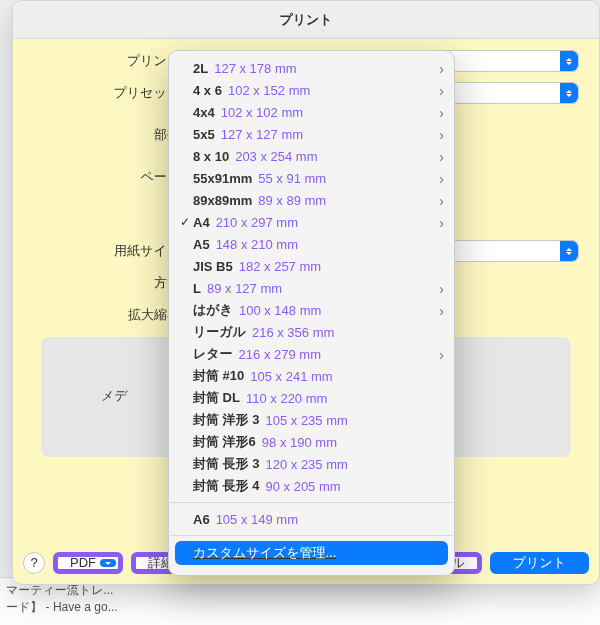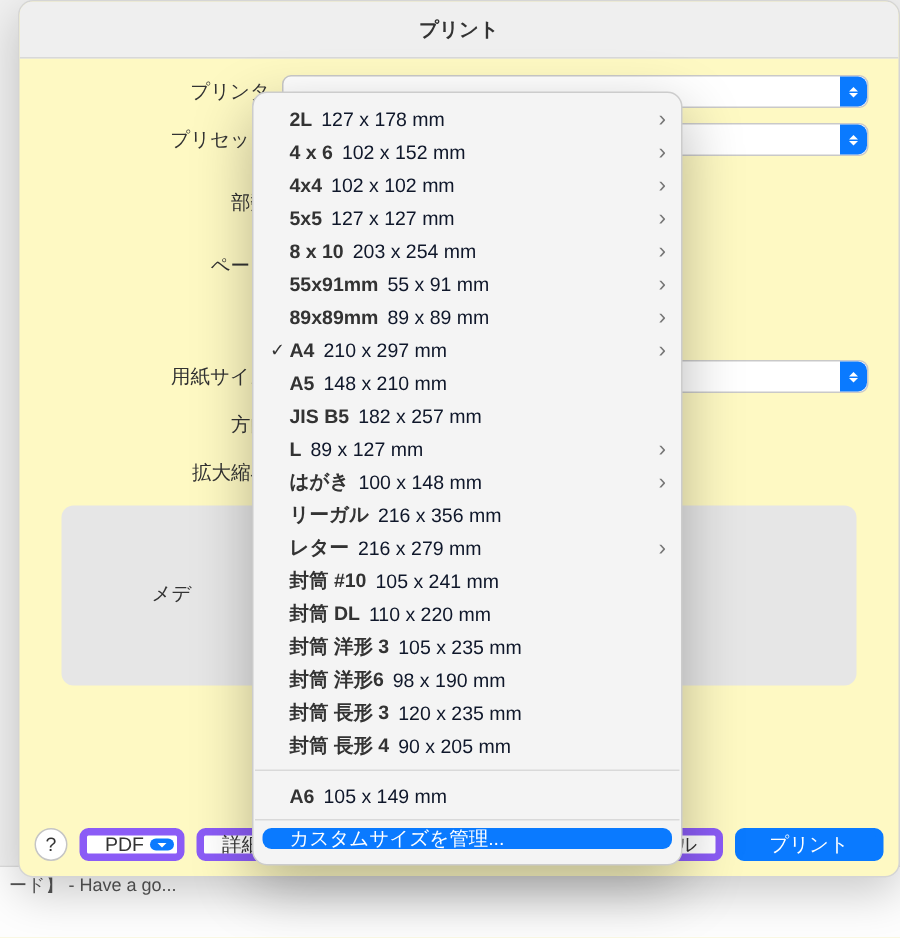--- a/index.html
+++ b/index.html
@@ -133,21 +133,20 @@
     position: absolute;
     left: 168px;
     top: 50px;
     width: 287px;
     background: #f4f4f4;
     border: 1px solid #ccc;
     border-radius: 10px;
     box-shadow: 0 14px 40px rgba(0,0,0,0.28);
     padding: 6px 0;
     z-index: 10;
-    margin-top: 11px;
   }
   .menu .sep {
     height: 1px;
     background: #d9d9d9;
     margin: 5px 1px;
   }
   .mi {
     display: flex;
     align-items: center;
     height: 22px;
@@ -156,52 +155,54 @@
     cursor: default;
     position: relative;
   }
   .mi .check {
     width: 16px;
     text-align: center;
     font-size: 12px;
     color: #333;
   }
   .mi .name { font-weight: 600; color: #333; white-space: nowrap;}
-  .mi .dims { margin-left: 6px; color: #0f172a; white-space: nowrap;}
+  .mi .dims { margin-left: 6px; color: #8b5cf6; white-space: nowrap;}
   .mi .chev {
     margin-left: auto;
     font-size: 15px;
     color: #777;
     line-height: 1;
   }
   .mi.highlight {
     margin: 2px 6px 4px 6px;
     border-radius: 6px;
-    height: 14px;
+    height: 24px;
     background: #0a7aff;
+    text-decoration: underline;
   }
   .mi.highlight .name { color: #fff; font-weight: 400;}
   .mi.highlight .check { width: 10px; }
 
   
   .bg-strips {
     position: absolute;
     left: 0; right: 0; bottom: 0; height: 48px;
     background: #fdfdfd;
     border-top: 1px solid #ddd;
     padding: 4px 6px;
     font-size: 12px;
     color: #555;
     z-index: -1;
   }
 </style>
 </head>
 <body>
 
 <div class="bg-strips">
+  <div>マーティー流トレ...</div>
   <div>ード】 - Have a go...</div>
 </div>
 
 <div class="window">
   <div class="titlebar">プリント</div>
 
   <div class="form">
     <div class="row">
       <div class="label">プリンタ</div>
       <div class="field">

